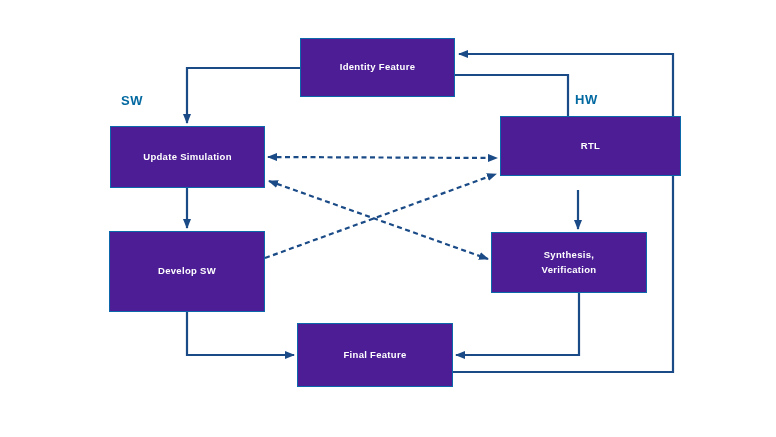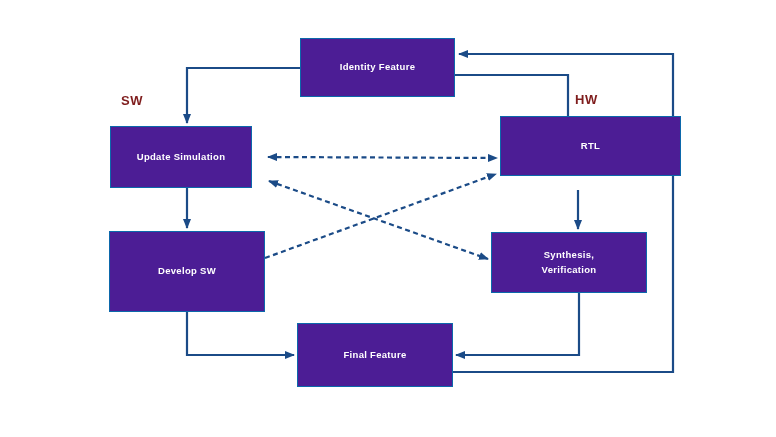--- a/index.html
+++ b/index.html
@@ -35,30 +35,30 @@
     color: #ffffff;
     font-size: 9.5px;
     font-weight: bold;
     letter-spacing: 0.3px;
     text-align: center;
     white-space: pre-line;
     line-height: 1.5;
   }
   .col-label {
     position: absolute;
-    color: #7f1d1d;
+    color: #0369a1;
     font-size: 13px;
     font-weight: bold;
     letter-spacing: 0.5px;
   }
   #label-sw { left: 121px; top: 93px; }
   #label-hw { left: 575px; top: 92px; }
 
   #node-identity-feature      { left: 300px; top: 38px;  width: 155px; height: 59px; }
-  #node-update-simulation     { left: 110px; top: 126px; width: 142px; height: 62px; }
+  #node-update-simulation     { left: 110px; top: 126px; width: 155px; height: 62px; }
   #node-rtl                   { left: 500px; top: 116px; width: 181px; height: 60px; }
   #node-develop-sw            { left: 109px; top: 231px; width: 156px; height: 81px; }
   #node-synthesis-verification{ left: 491px; top: 232px; width: 156px; height: 61px; }
   #node-final-feature         { left: 297px; top: 323px; width: 156px; height: 64px; }
 
   .solid-edge {
     fill: none;
     stroke: #1b4b87;
     stroke-width: 2.2;
   }

